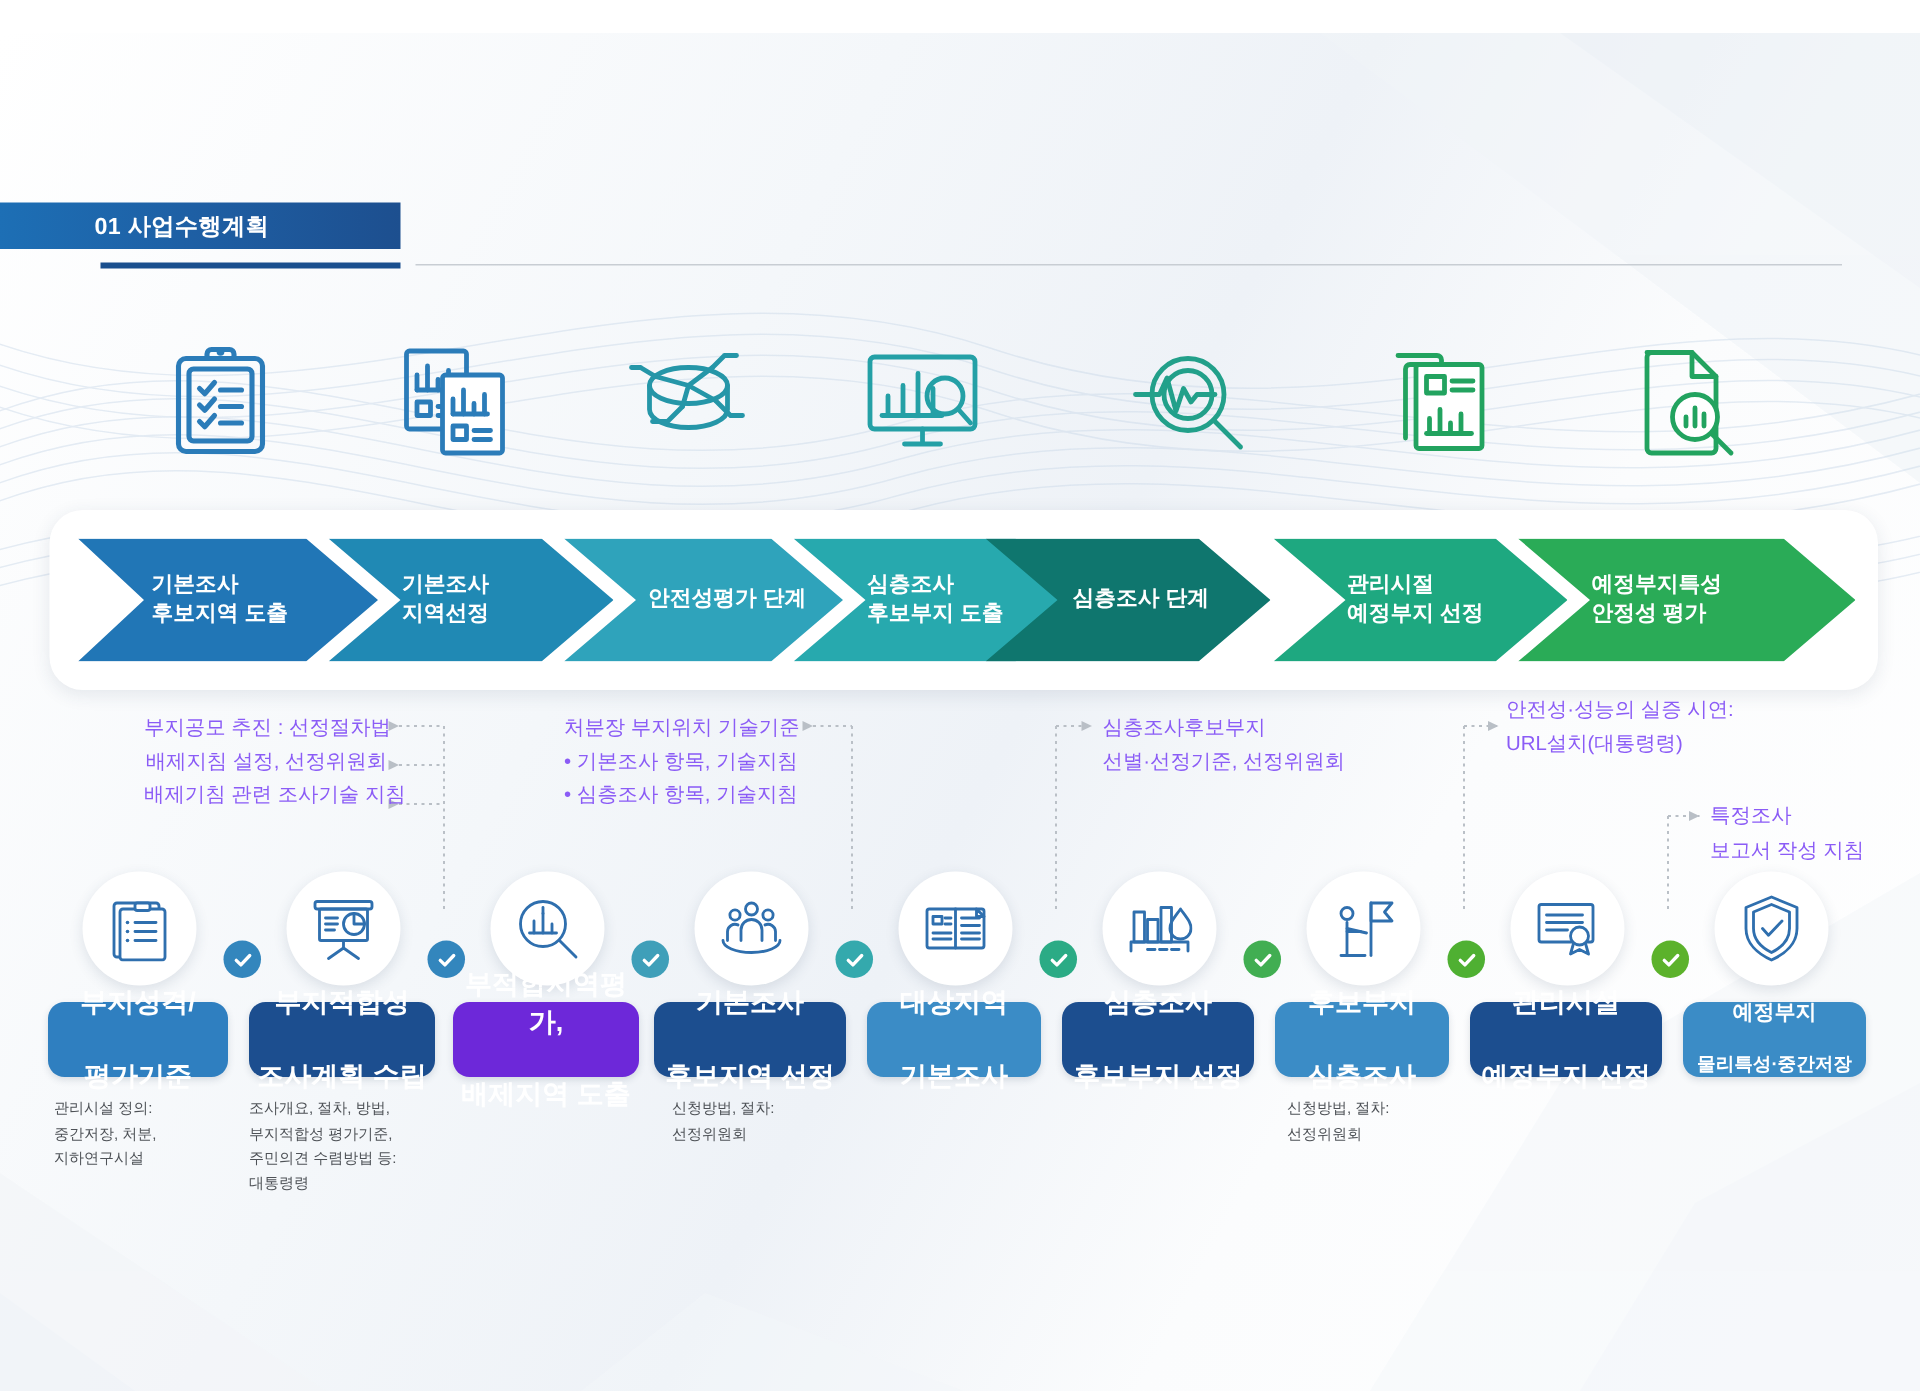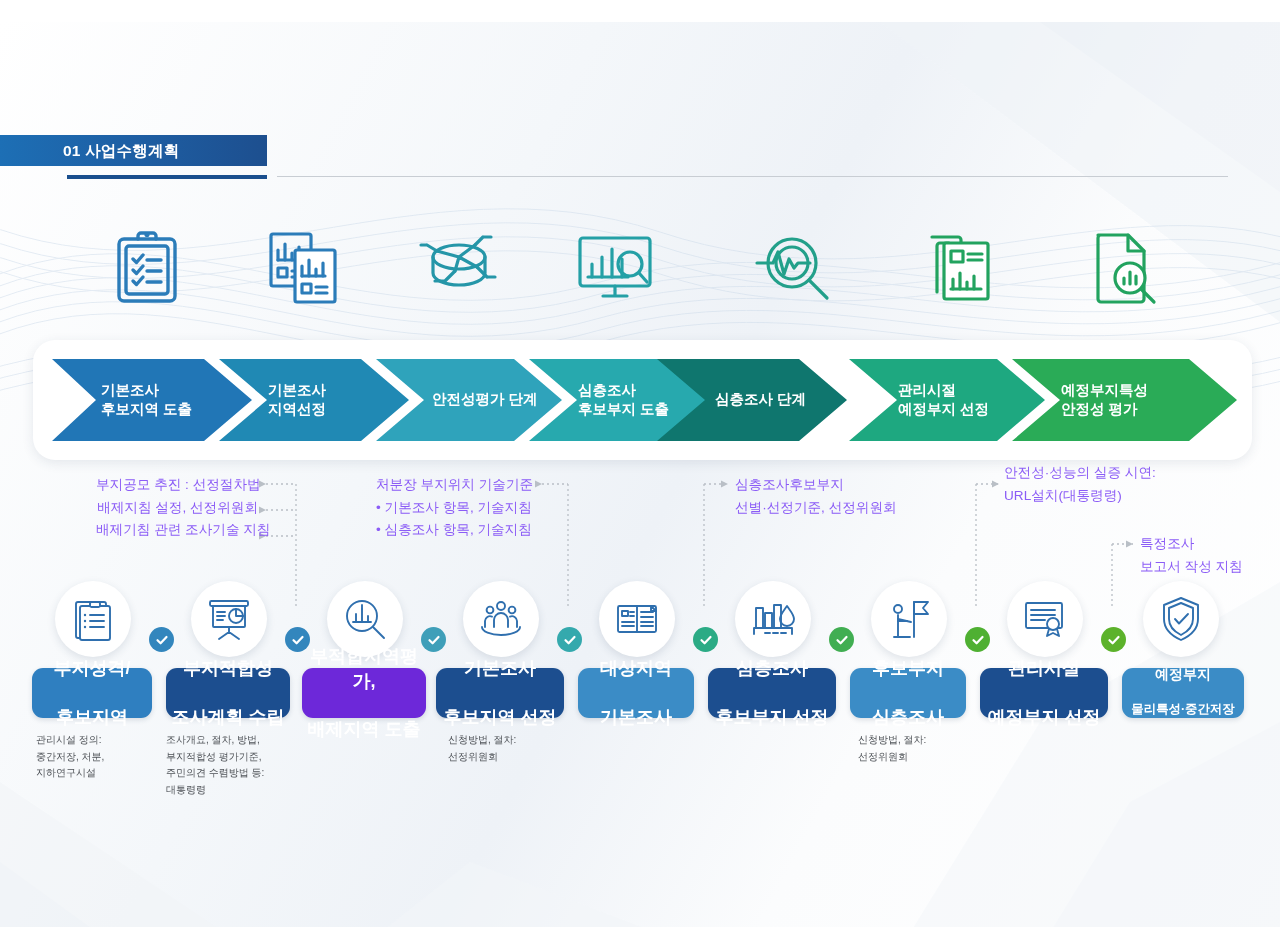--- a/index.html
+++ b/index.html
@@ -585,21 +585,21 @@
     <div class="tick" style="left:1101px; background:#5cb22b;">
       <svg width="14" height="14" viewBox="0 0 14 14" fill="none" stroke="#ffffff" stroke-width="2.2" stroke-linecap="round" stroke-linejoin="round">
           <path d="M2.5 7.2 L5.6 10.3 L11.5 4"></path>
         </svg>
     </div>
   </div>
 
   <div class="pill" style="left:32px;  top:646px; width:120px; background:#2f7fc0;">
     <span>
       <span>부지성격/</span><br>
-      <span>후보지역</span>
+      <span>평가기준</span>
     </span>
   </div>
 
   <div class="pill" style="left:166px; top:646px; width:124px; background:#1c4e8f;">
     <span>
       <span>부지적합성</span><br>
       <span>조사계획 수립</span>
     </span>
   </div>
 

